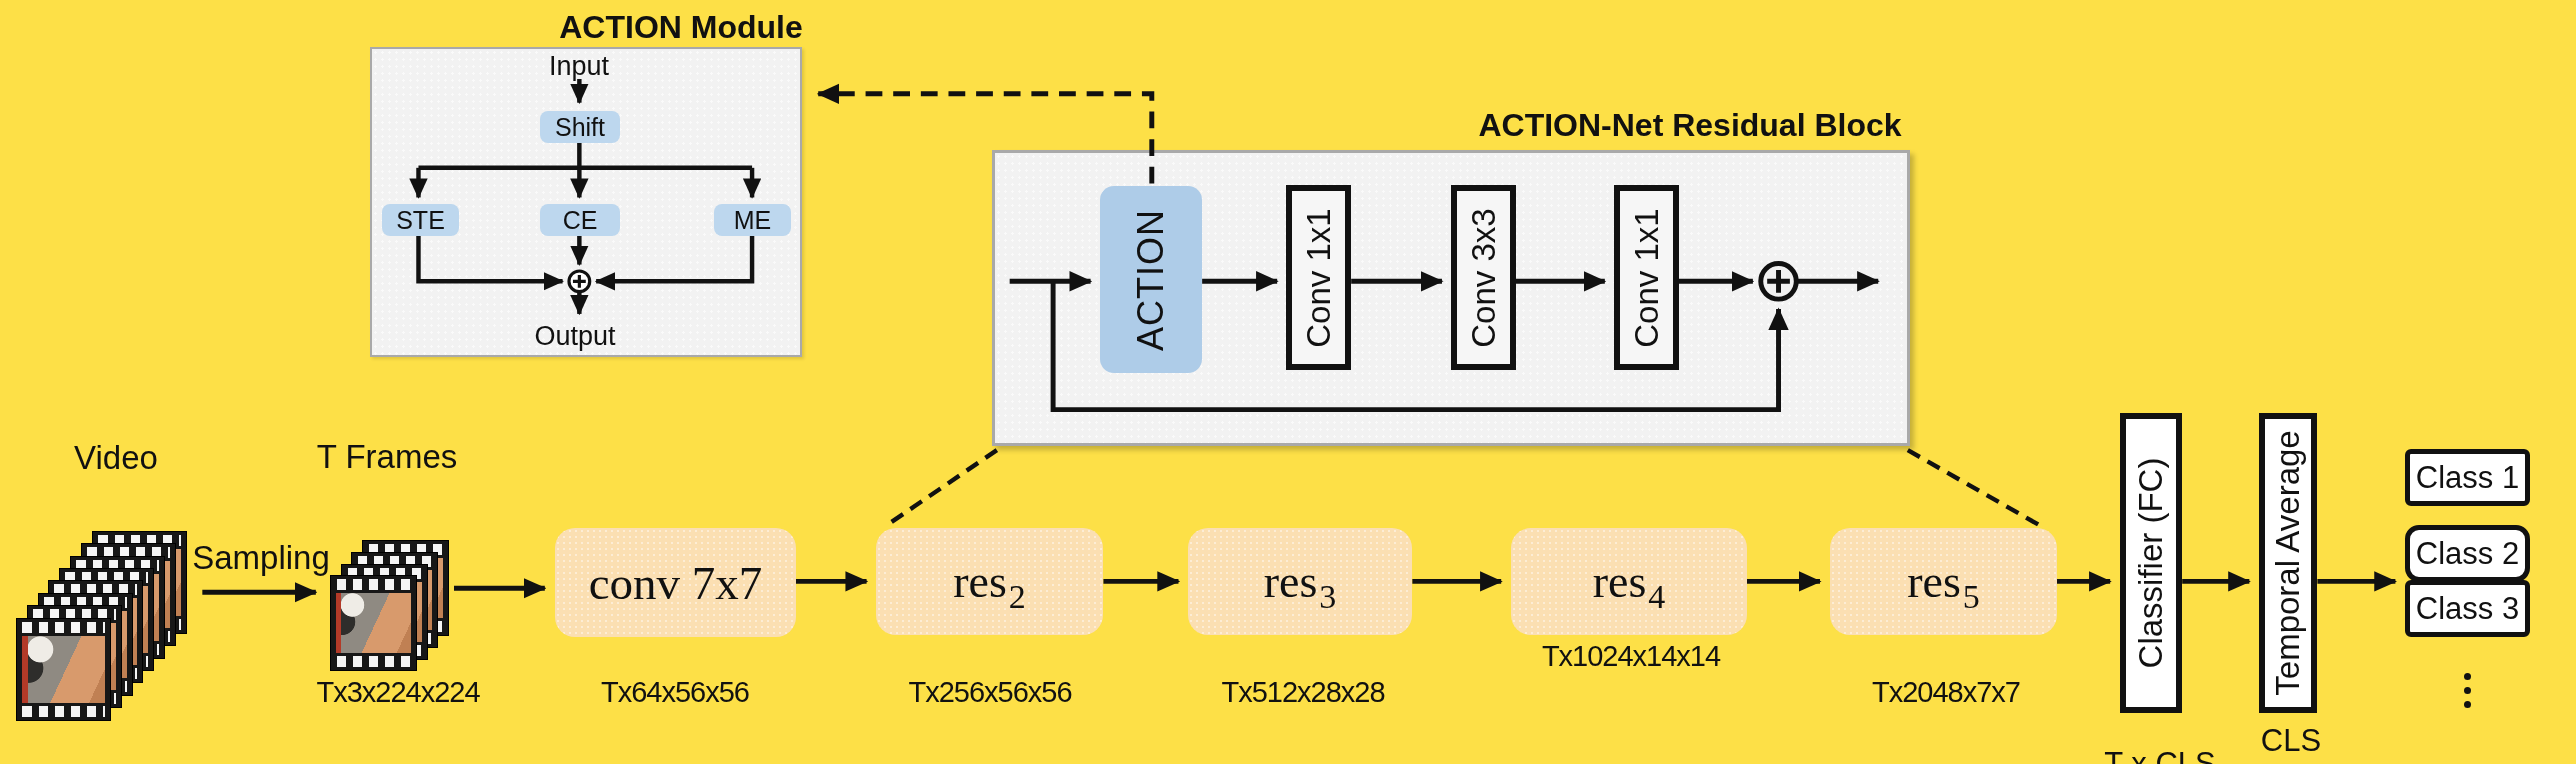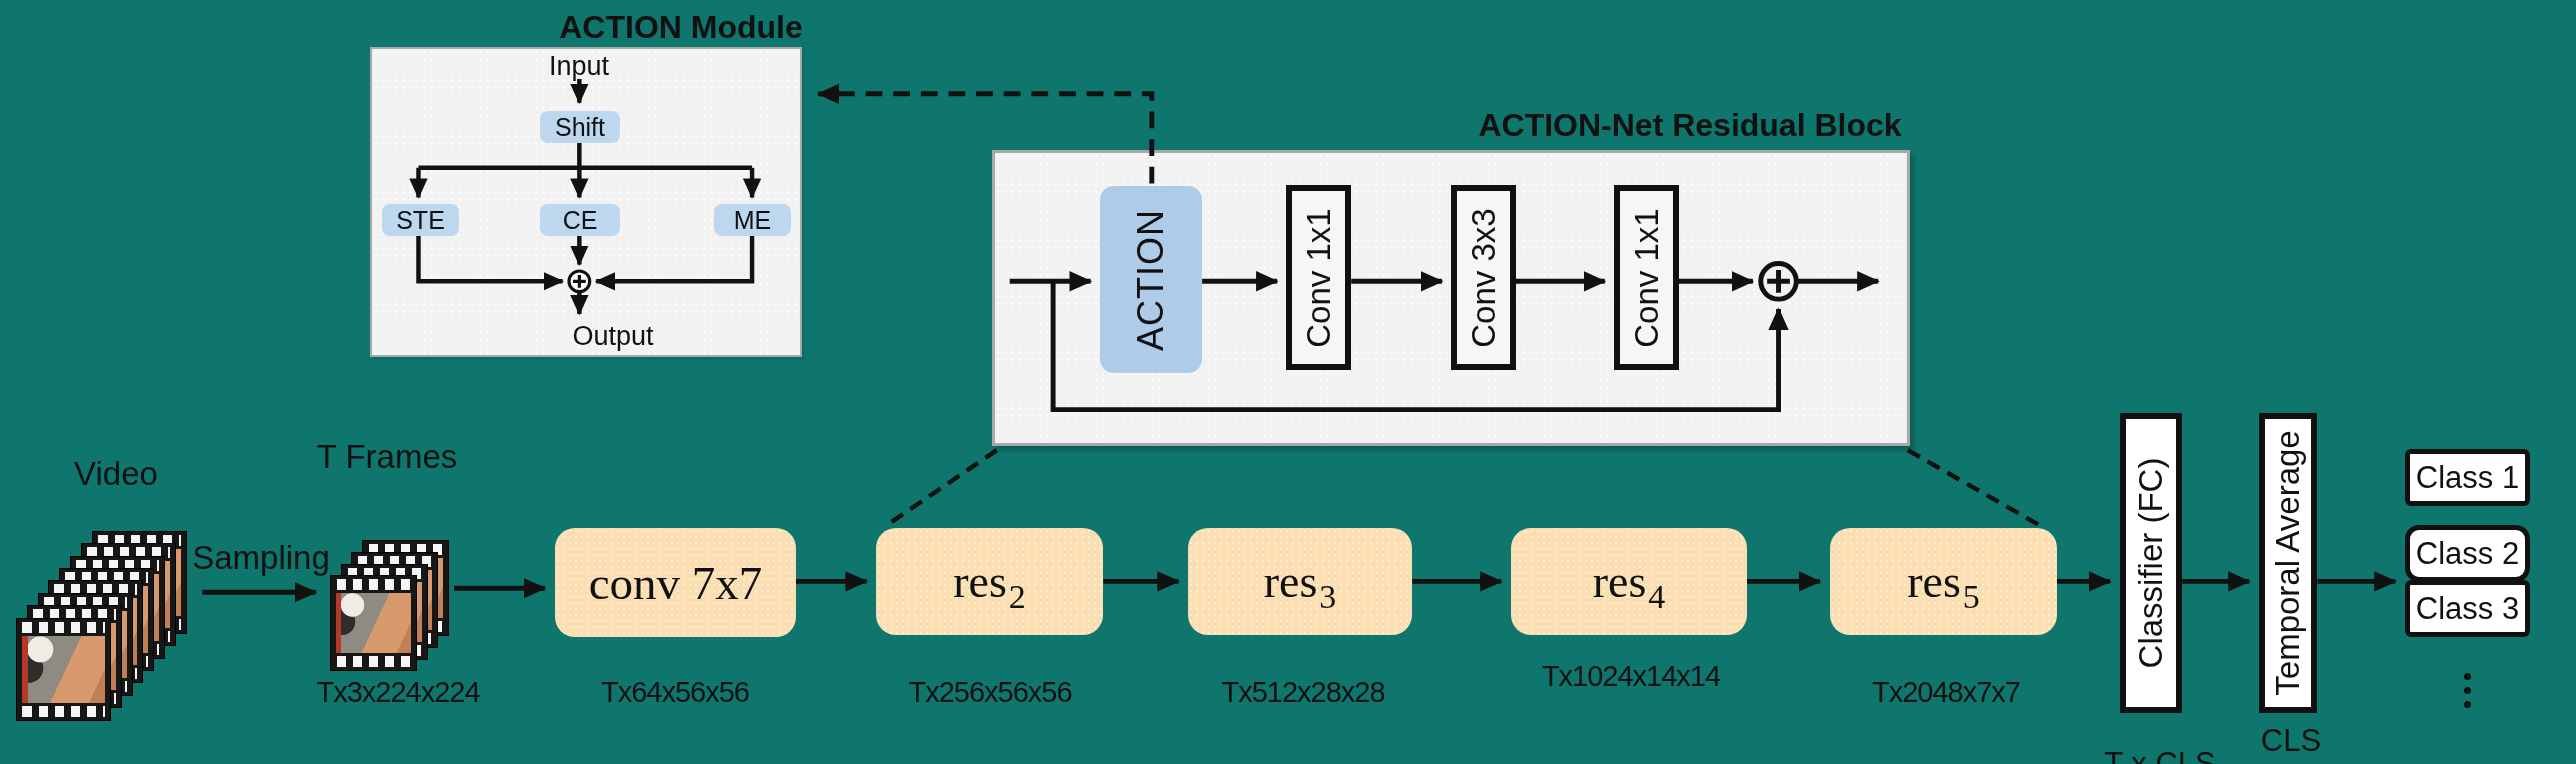--- a/index.html
+++ b/index.html
@@ -1,17 +1,17 @@
 <!DOCTYPE html>
 <html><head>
 <meta charset="utf-8">
 <style>
   html,body{margin:0;padding:0;background:#ffffff;}
   #canvas{
-    position:relative;width:2576px;height:765px;background:#0f766e;overflow:hidden;
+    position:relative;width:2576px;height:765px;background:#fde047;overflow:hidden;
     font-family:"Liberation Sans",sans-serif;color:#111;
   }
   .abs{position:absolute;}
   .ctr{transform:translate(-50%,-50%);white-space:nowrap;}
 
   
   .panel{
     position:absolute;background-color:#f2f2f2;border:2px solid #a9a9a9;box-sizing:border-box;
     background-image:radial-gradient(rgba(255,255,255,.6) 1px,transparent 1.3px);
     background-size:7px 7px;
@@ -169,37 +169,37 @@
     </div>
     <div class="bluebox" style="left:382px;top:204px;width:77px;height:32px;">
       <span>STE</span>
     </div>
     <div class="bluebox" style="left:540px;top:204px;width:80px;height:32px;">
       <span>CE</span>
     </div>
     <div class="bluebox" style="left:714px;top:204px;width:77px;height:32px;">
       <span>ME</span>
     </div>
-    <div class="abs ctr lbl-sm" style="left:613px;top:336px;">Output</div>
+    <div class="abs ctr lbl-sm" style="left:575px;top:336px;">Output</div>
 
     <div class="abs ctr title" style="left:1690px;top:125px;">ACTION-Net Residual Block</div>
     <div class="vbox action-box">
       <span class="vtext">ACTION</span>
     </div>
     <div class="vbox conv-box conv-box-1">
       <span class="vtext">Conv 1x1</span>
     </div>
     <div class="vbox conv-box conv-box-2">
       <span class="vtext">Conv 3x3</span>
     </div>
     <div class="vbox conv-box conv-box-3">
       <span class="vtext">Conv 1x1</span>
     </div>
 
-    <div class="abs ctr lbl" style="left:116px;top:474px;text-align:right;">Video</div>
+    <div class="abs ctr lbl" style="left:116px;top:458px;text-align:right;">Video</div>
     <div class="abs ctr lbl" style="left:261px;top:558px;text-align:center;">Sampling</div>
     <div class="abs ctr lbl" style="left:387px;top:457px;">T Frames</div>
     <div class="abs ctr dim" style="left:398px;top:692px;">Tx3x224x224</div>
 
     <div>
       <div class="film film-v">
           <div class="holes"></div>
           <div class="photo"></div>
           <div class="holes"></div>
         </div>
@@ -276,21 +276,21 @@
     <div class="stage" style="left:1188px;width:224px;height:107px;">
       <span class="res-base">res</span>
         <span class="res-sub">3</span>
     </div>
     <div class="abs ctr dim" style="left:1303px;top:692px;">Tx512x28x28</div>
 
     <div class="stage" style="left:1511px;width:236px;height:107px;">
       <span class="res-base">res</span>
         <span class="res-sub">4</span>
     </div>
-    <div class="abs ctr dim" style="left:1631px;top:676px;">Tx1024x14x14</div>
+    <div class="abs ctr dim" style="left:1631px;top:656px;">Tx1024x14x14</div>
 
     <div class="stage" style="left:1830px;width:227px;height:107px;">
       <span class="res-base">res</span>
         <span class="res-sub">5</span>
     </div>
     <div class="abs ctr dim" style="left:1946px;top:692px;">Tx2048x7x7</div>
 
     <div class="vbox head-box classifier-box">
       <span class="vtext">Classifier (FC)</span>
     </div>

